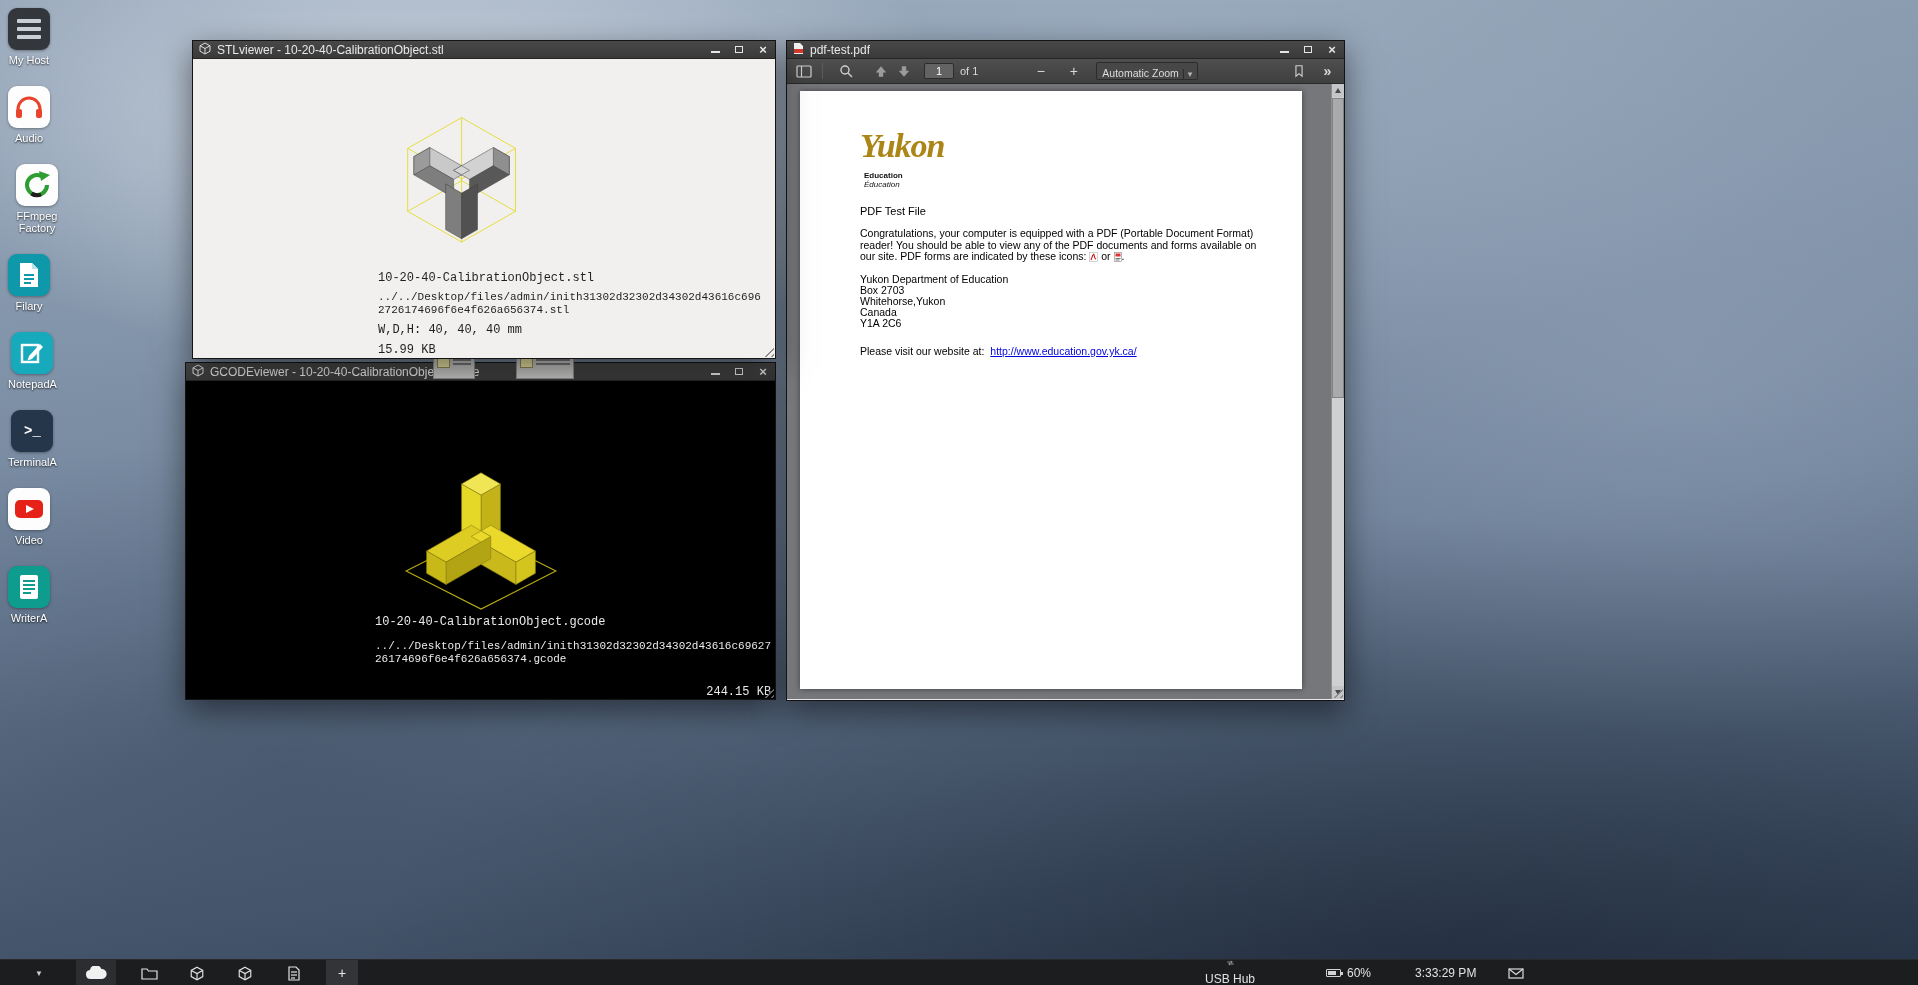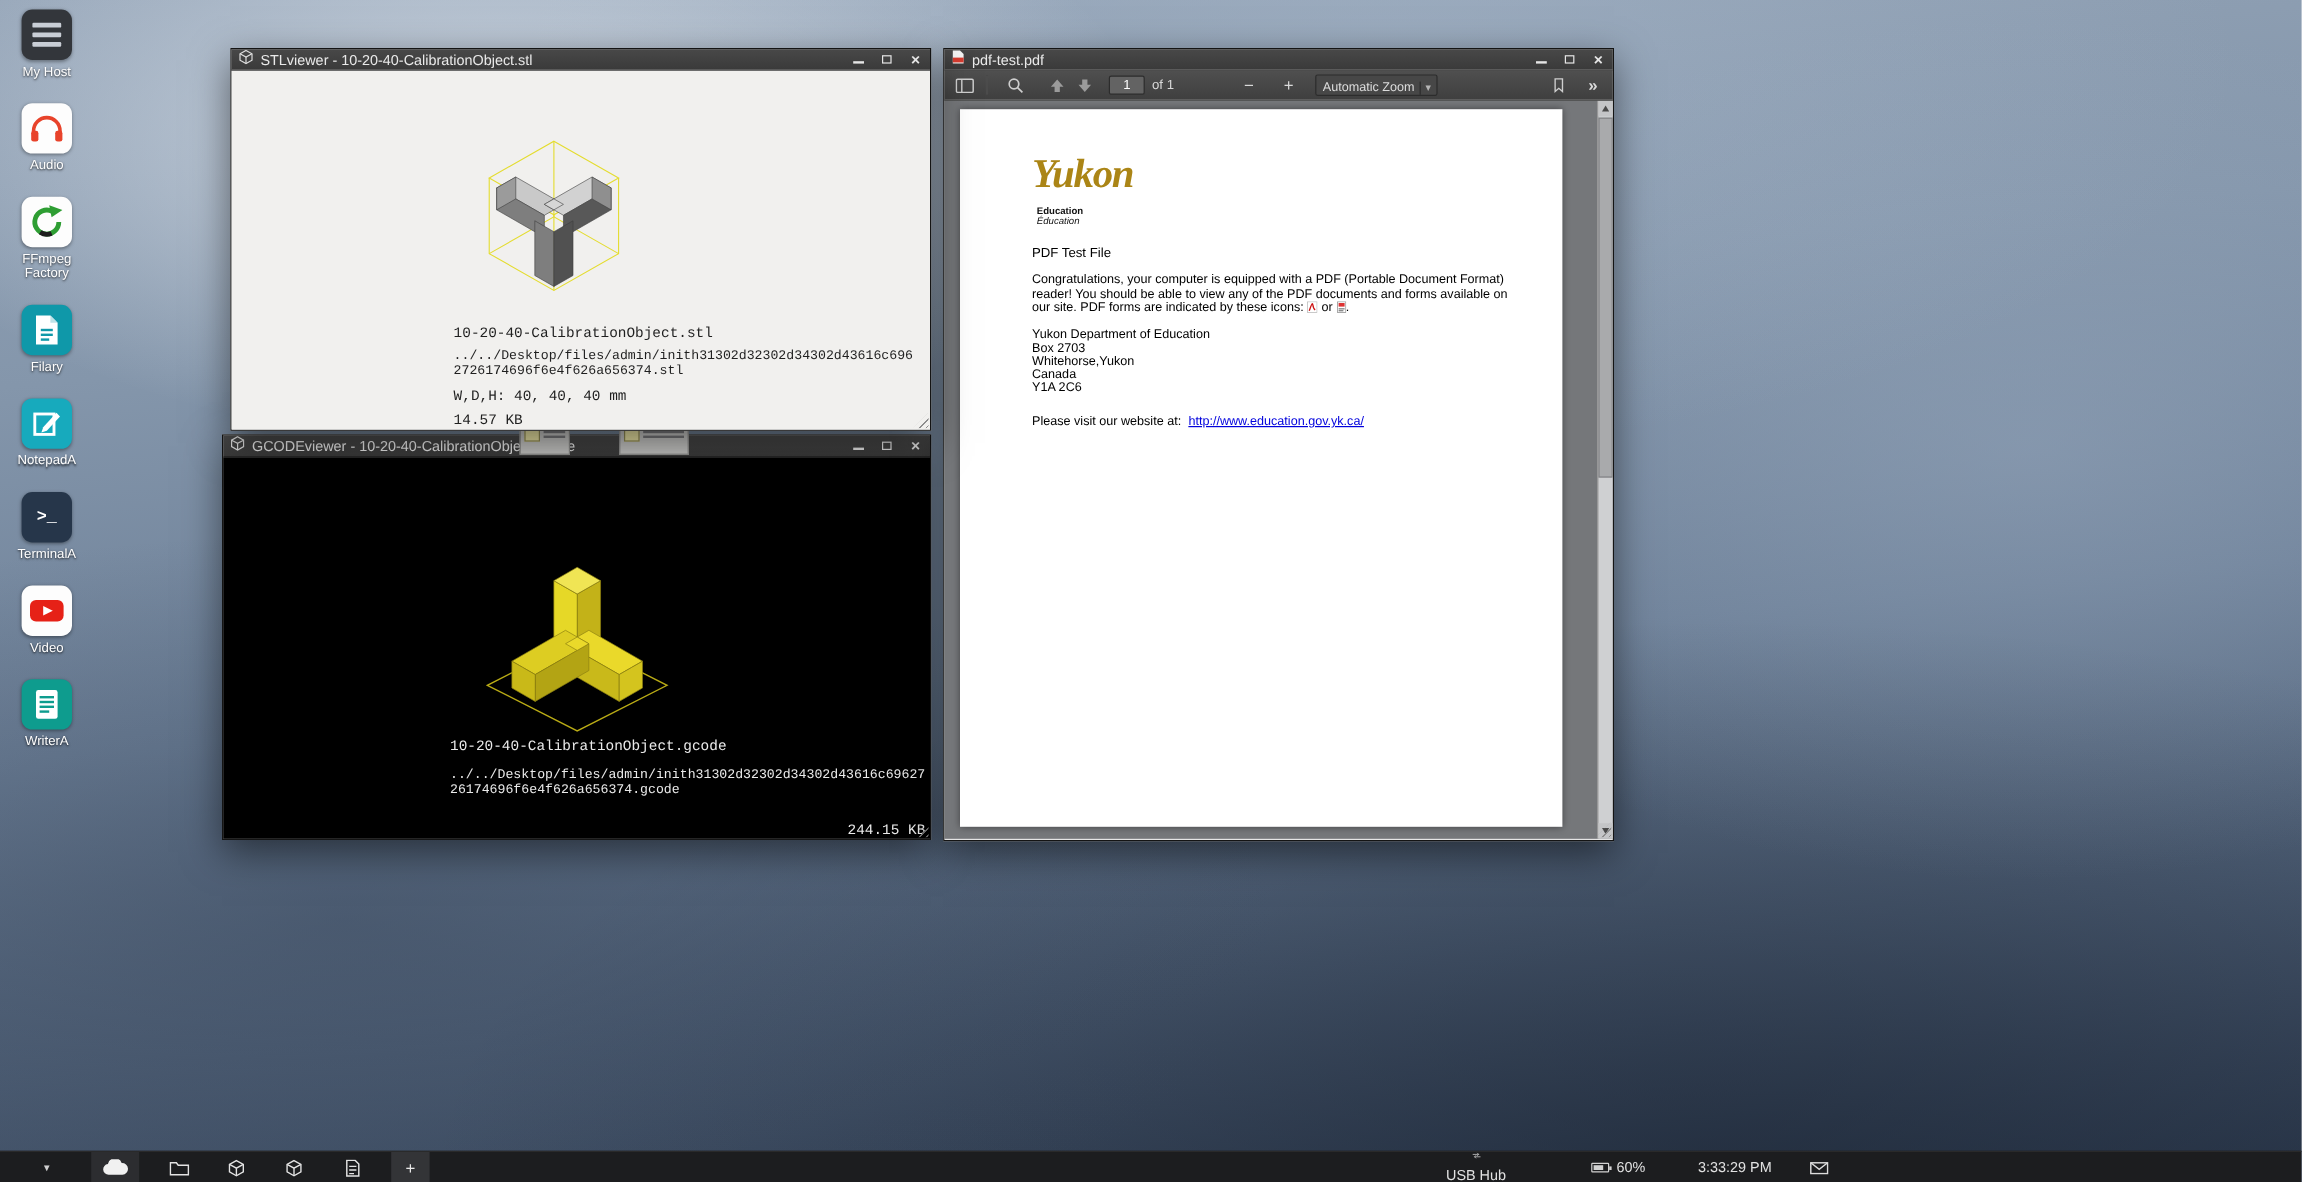--- a/index.html
+++ b/index.html
@@ -10,21 +10,21 @@
     background:
       radial-gradient(900px 420px at 22% 12%, rgba(238,243,249,.66), rgba(238,243,249,0) 60%),
       radial-gradient(1100px 500px at 60% 5%, rgba(175,190,208,.38), rgba(175,190,208,0) 65%),
       radial-gradient(1000px 600px at 88% 38%, rgba(155,172,193,.42), rgba(155,172,193,0) 60%),
       radial-gradient(1200px 500px at 15% 78%, rgba(58,72,92,.5), rgba(58,72,92,0) 65%),
       radial-gradient(1500px 650px at 75% 100%, rgba(24,33,47,.6), rgba(24,33,47,0) 72%),
       linear-gradient(175deg,#95a5b8 0%,#8496ab 28%,#6c7f97 55%,#4d5e75 78%,#2e3c51 100%);
   }
 
   
-  .icons-col { position:absolute; left:8px; top:8px; width:62px; display:flex; flex-direction:column; align-items:center; }
+  .icons-col { position:absolute; left:8px; top:8px; width:62px; display:flex; flex-direction:column; align-items:flex-start; }
   .dicon { display:flex; flex-direction:column; align-items:center; margin-bottom:20px; cursor:default; }
   .dic { width:42px; height:42px; border-radius:9px; display:flex; align-items:center; justify-content:center; box-shadow:0 1px 3px rgba(0,0,0,.35); }
   .dic-white { background:#fdfdfd; }
   .dic-host { background:#33363b; flex-direction:column; gap:4px; }
   .dic-host .bar { width:24px; height:4px; background:#c9ced6; border-radius:1px; }
   .dic-filary { background:#0f98a9; }
   .dic-notepad { background:#17aabd; }
   .dic-term { background:#26364a; }
   .dic-writer { background:#0e9c8e; }
   .termtxt { color:#fff; font:bold 14px "Liberation Mono","DejaVu Sans Mono",monospace; }
@@ -264,21 +264,21 @@
         <polygon points="159.5,55 140.3,44 140.3,66 159.5,77" fill="#8f8f8f"></polygon>
         <polygon points="102,99 82.8,88 82.8,143 102,154" fill="#7e7e7e"></polygon>
         <polygon points="102,99 121.2,88 121.2,143 102,154" fill="#515151"></polygon>
         <polygon points="102,66 111.6,71.5 102,77 92.4,71.5" fill="#d6d6d6"></polygon>
       </g>
     </svg>
     <div class="meta stl-meta">
       <div class="fname">10-20-40-CalibrationObject.stl</div>
       <div class="fpath"><span>../../Desktop/files/admin/inith31302d32302d34302d43616c696</span><br><span>2726174696f6e4f626a656374.stl</span></div>
       <div class="fdims">W,D,H: 40, 40, 40 mm</div>
-      <div class="fsize">14.57 KB</div>
+      <div class="fsize">15.99 KB</div>
     </div>
     <div class="grip grip-light"></div>
   </div>
 </section>
 
 <section class="window win-gcode">
   <header class="titlebar">
     <span>
       <svg width="12" height="13" viewBox="0 0 12 13" fill="none" stroke="#dcdcdc" stroke-width="1">
         <path d="M6 1 L11 3.8 V9.2 L6 12 L1 9.2 V3.8 Z"></path>

